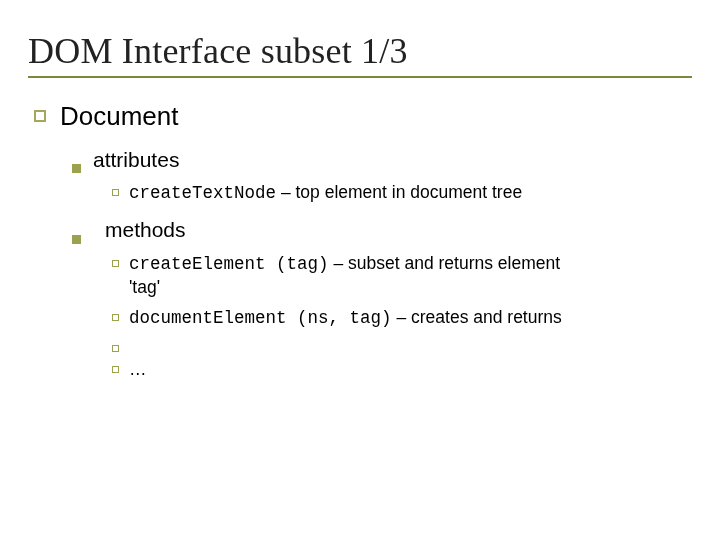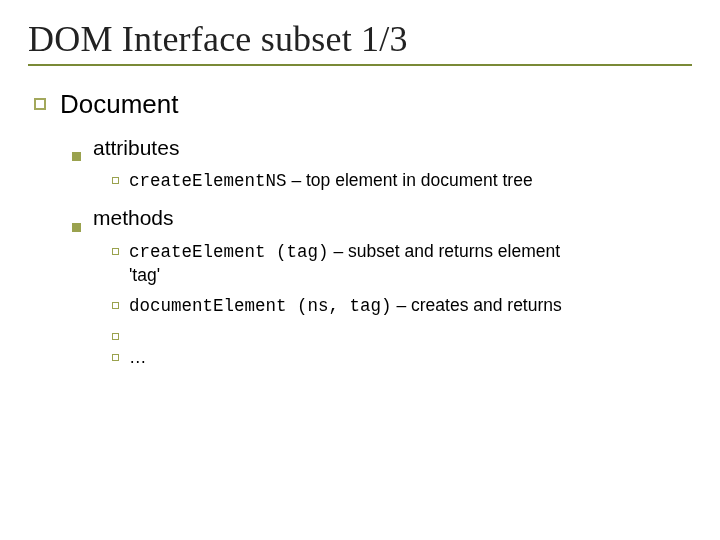--- a/index.html
+++ b/index.html
@@ -9,21 +9,21 @@
     height: 540px;
     background: #ffffff;
     font-family: Verdana, Geneva, sans-serif;
     color: #000;
     overflow: hidden;
   }
   .slide {
     box-sizing: border-box;
     width: 720px;
     height: 391px;
-    padding: 18px 28px 0 28px;
+    padding: 30px 28px 0 28px;
   }
   .title {
     font-family: "Times New Roman", Times, serif;
     font-size: 36px;
     font-weight: 400;
     color: #222;
     margin: 0 0 4px 0;
     letter-spacing: 0.2px;
   }
   .hr {
@@ -95,25 +95,25 @@
   </div>
 
   <div class="row lvl2">
     <span class="bullet-sq-solid"></span>
     <span class="l2-text">attributes</span>
   </div>
 
   <div class="row lvl3">
     <span class="bullet-sq-tiny"></span>
     <span class="l3-text">
-      <span class="mono">createElementNS</span><span> – top element in document tree</span>
+      <span class="mono">createTextNode</span><span> – top element in document tree</span>
     </span>
   </div>
 
-  <div class="row lvl2" style="margin-top:12px;">
+  <div class="row lvl2" style="margin-top:12px;gap:12px;">
     <span class="bullet-sq-solid"></span>
     <span class="l2-text">methods</span>
   </div>
 
   <div class="row lvl3">
     <span class="bullet-sq-tiny"></span>
     <span class="l3-text">
       <span class="mono">createElement (tag)</span><span> – subset and returns element</span><br>
       <span>'tag'</span>
     </span>

